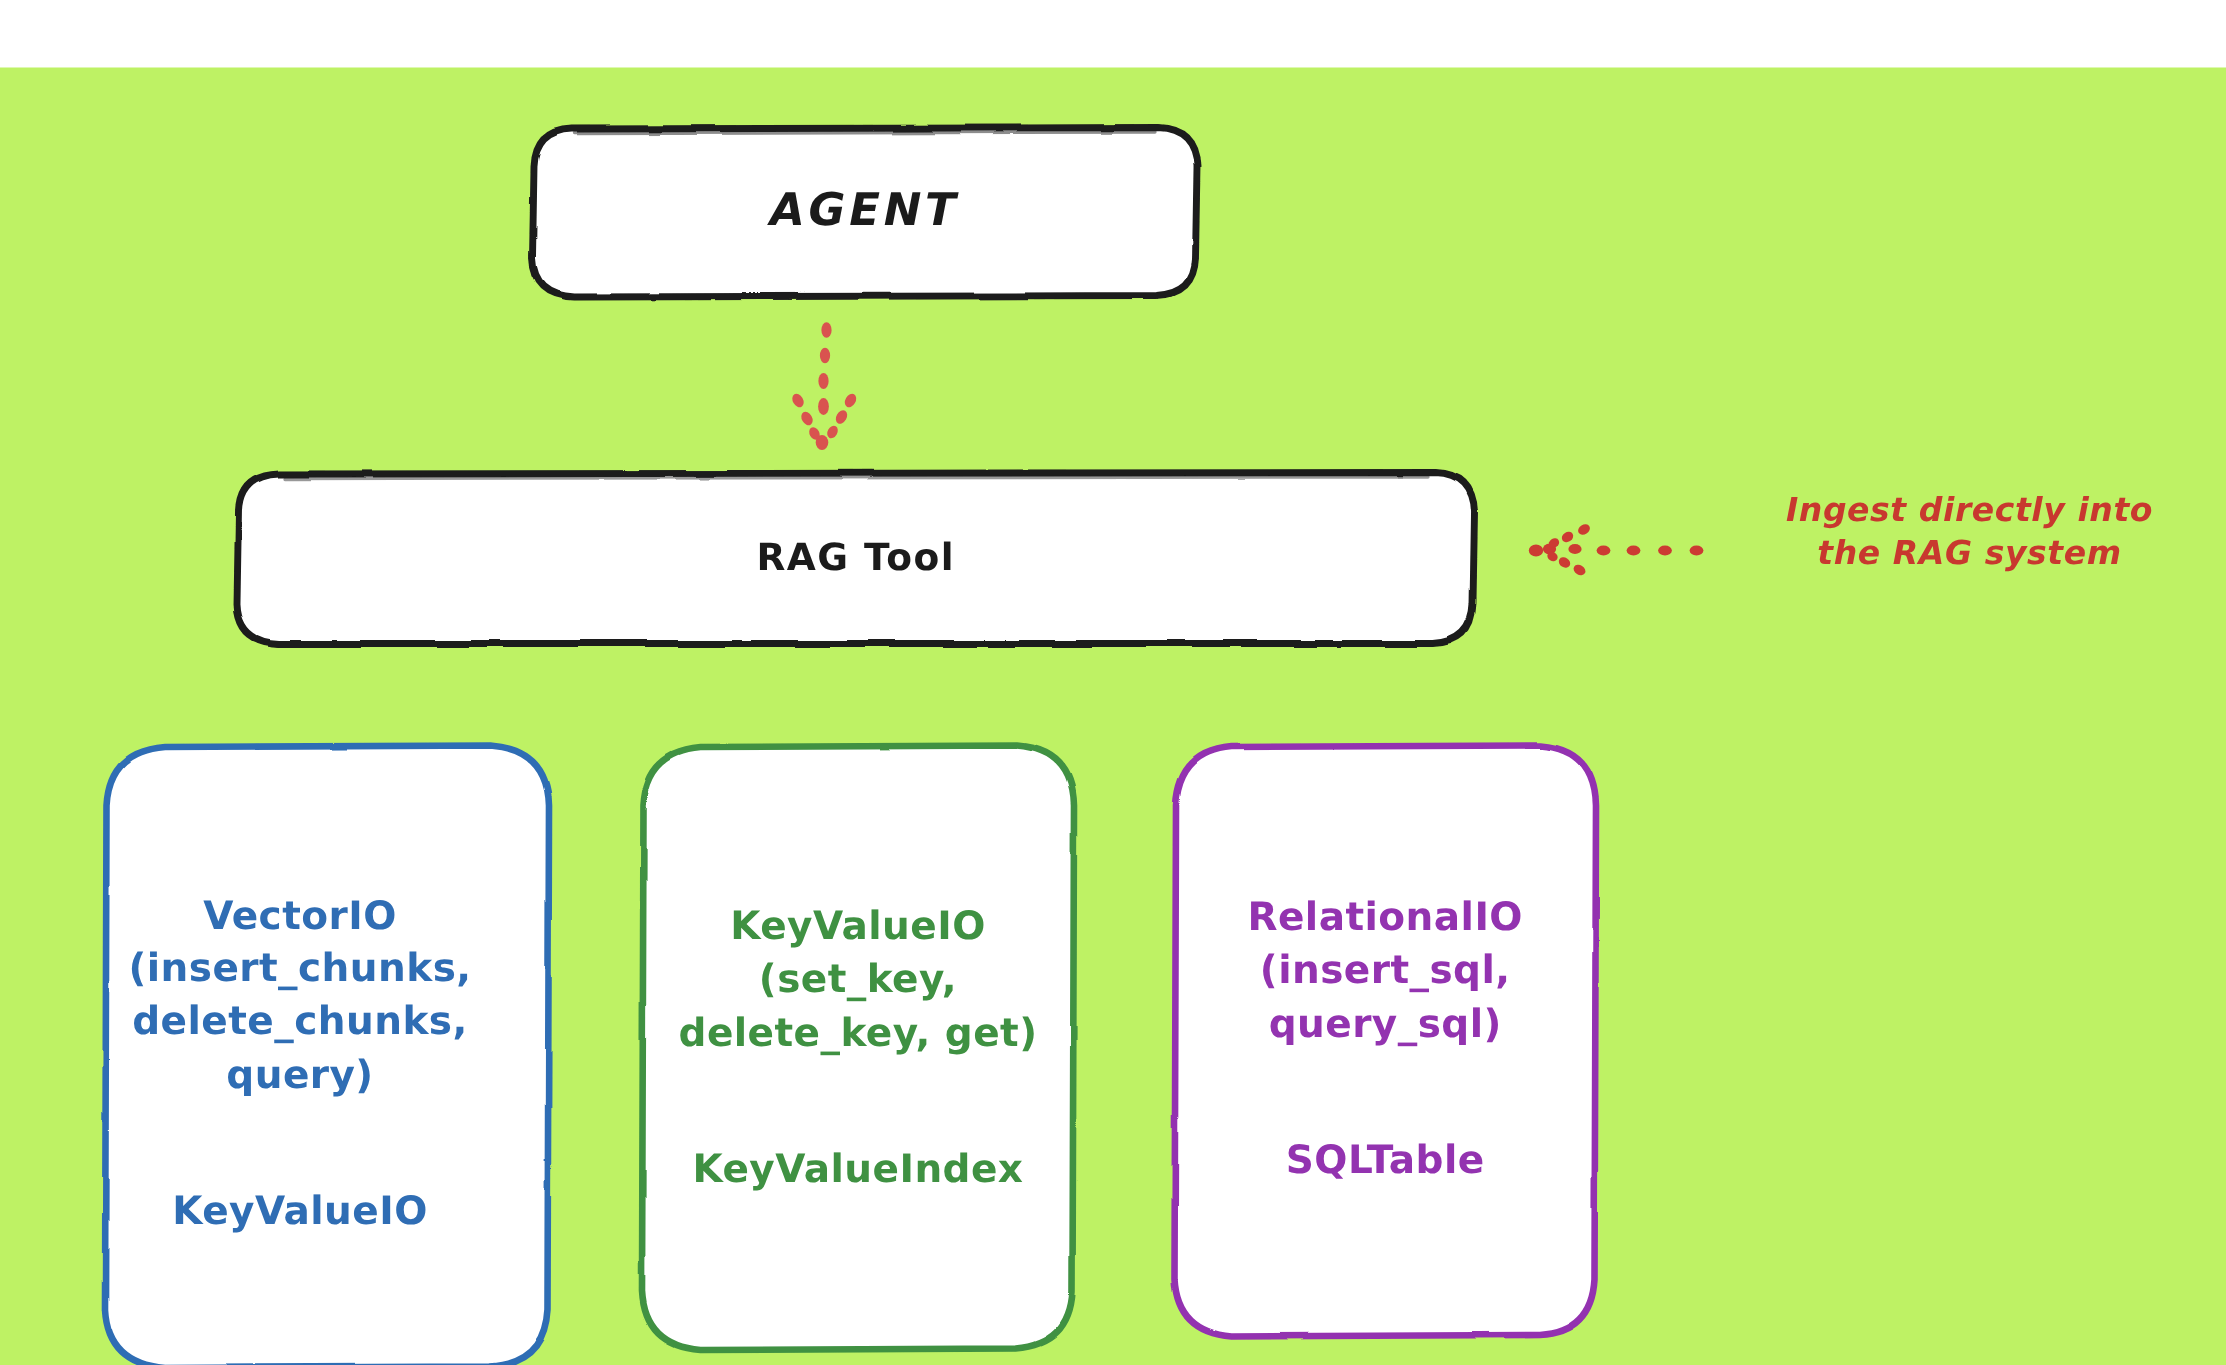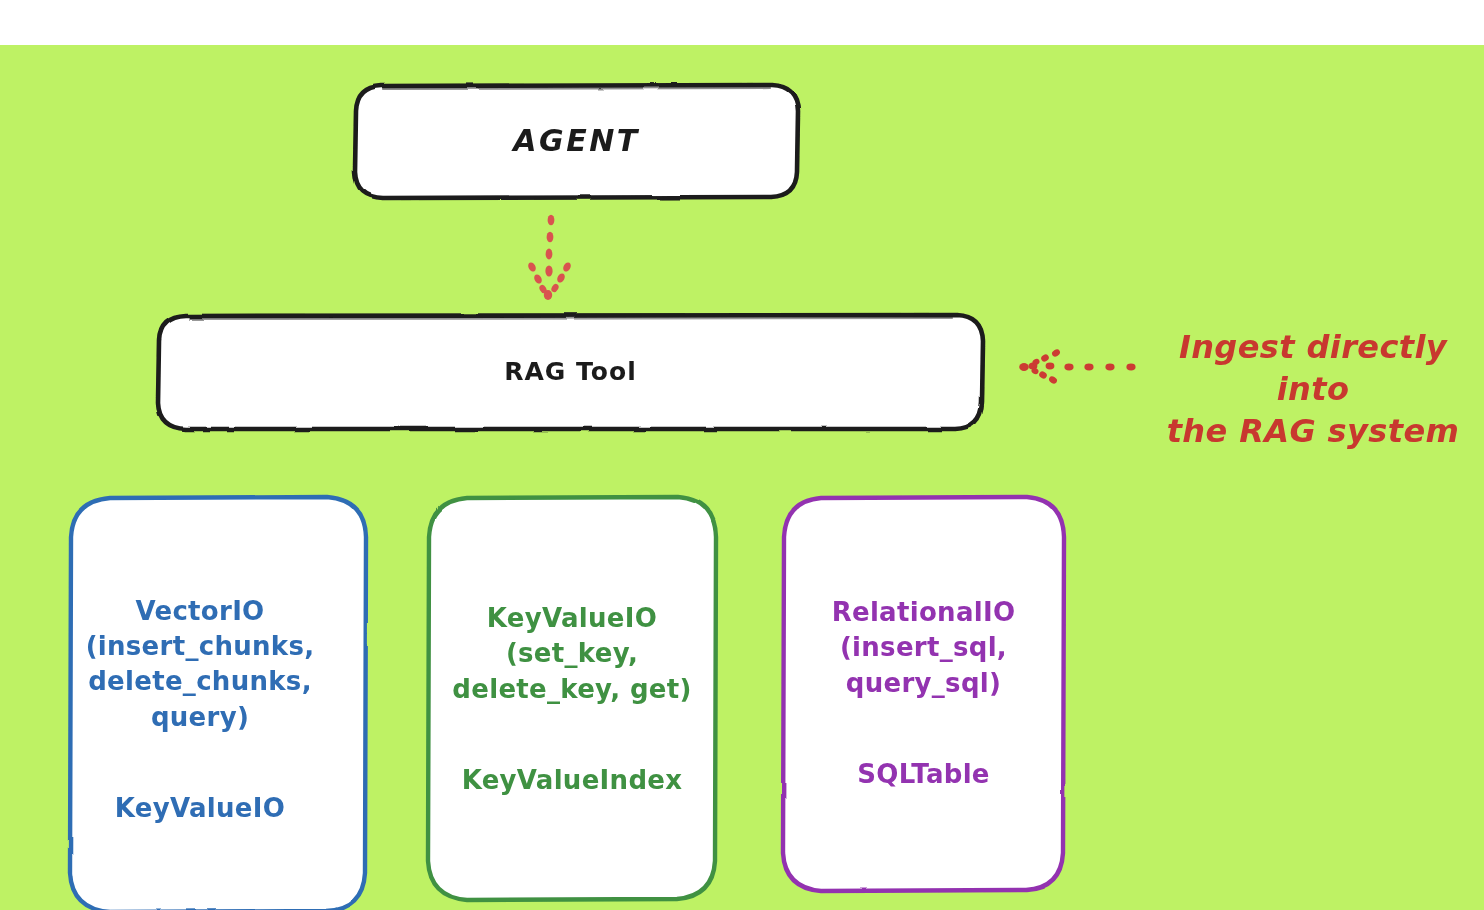--- a/index.html
+++ b/index.html
@@ -90,21 +90,21 @@
   .spacer-line { display: block; height: 0.8em; }
 
   
   #annotation-ingest {
     position: absolute;
     left: 1148px;
     top: 281px;
     width: 330px;
     color: #c8382f;
     font-family: "DejaVu Sans", sans-serif;
-    font-size: 32px;
+    font-size: 22px;
     font-weight: 600;
     font-style: italic;
     line-height: 1.32;
     letter-spacing: 0.4px;
     text-align: center;
     white-space: pre-line;
   }
 </style>
 </head>
 <body>

